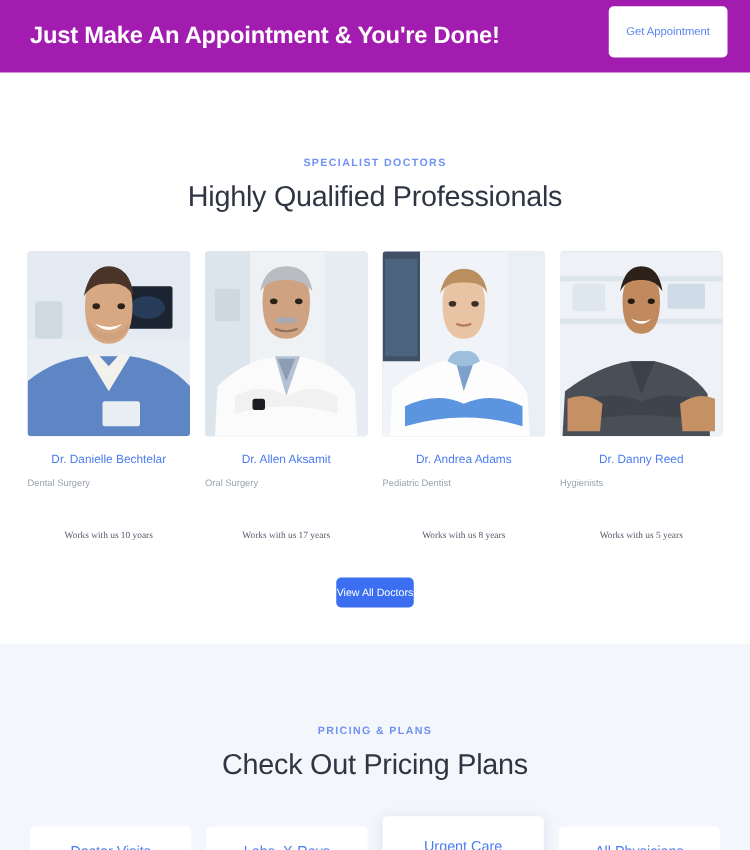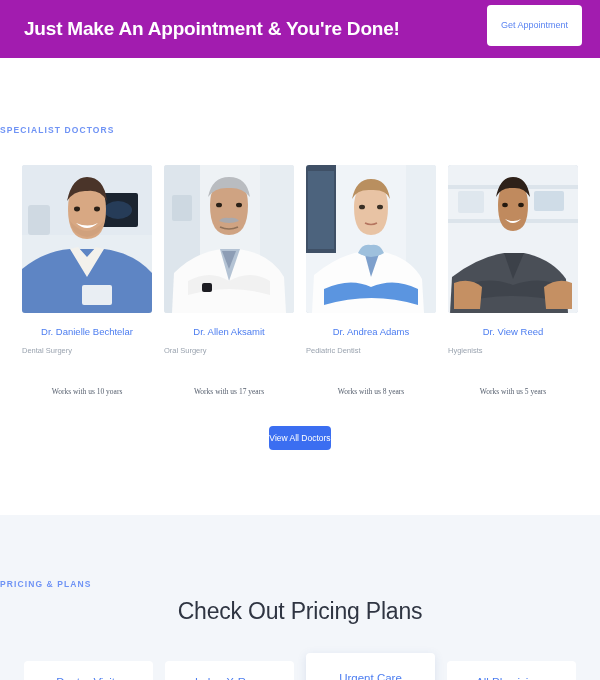--- a/index.html
+++ b/index.html
@@ -41,21 +41,21 @@
     font-weight: 400;
     padding: 0 14px;
     height: 41px;
     line-height: 25px;
     cursor: pointer;
     white-space: nowrap;
   }
 
   
   .section-eyebrow {
-    text-align: left;
+    text-align: center;
     color: #6f93f5;
     font-size: 8.5px;
     font-weight: 700;
     letter-spacing: 1.1px;
     text-transform: uppercase;
   }
   .section-title {
     text-align: center;
     color: #2f3542;
     font-size: 23px;
@@ -161,20 +161,21 @@
 </head>
 <body>
 
 <div class="cta-banner">
   <div class="cta-title">Just Make An Appointment &amp; You're Done!</div>
   <button class="cta-btn">Get Appointment</button>
 </div>
 
 <div class="doctors-section">
   <div class="section-eyebrow">SPECIALIST DOCTORS</div>
+  <h2 class="section-title">Highly Qualified Professionals</h2>
 
   <div class="doctors-grid">
 
     <div class="doctor-card">
       <div class="doctor-photo">
         <svg viewBox="0 0 130 148" preserveAspectRatio="xMidYMid slice" aria-hidden="true">
           <rect width="130" height="148" fill="#e8eef3"></rect>
           <rect x="0" y="0" width="130" height="70" fill="#e3eaf1"></rect>
           <rect x="70" y="28" width="46" height="34" rx="2" fill="#1b2430"></rect>
           <ellipse cx="96" cy="45" rx="14" ry="9" fill="#2b4466" opacity="0.75"></ellipse>
@@ -256,21 +257,21 @@
           <path d="M10 122 Q40 110 65 120 Q92 110 118 122 L118 138 Q66 124 10 138 Z" fill="#3f444c"></path>
           <path d="M6 118 Q22 112 34 122 L32 144 L6 144 Z" fill="#c59063"></path>
           <path d="M96 122 Q110 112 124 118 L124 144 L98 144 Z" fill="#c59063"></path>
           <path d="M50 40 Q50 18 65 18 Q80 18 80 40 Q80 66 65 66 Q50 66 50 40 Z" fill="#c08a5e"></path>
           <path d="M48 32 Q52 12 65 12 Q79 12 82 32 Q76 22 65 23 Q53 22 48 32 Z" fill="#2e2119"></path>
           <ellipse cx="57" cy="40" rx="2.8" ry="2.2" fill="#24190f"></ellipse>
           <ellipse cx="73" cy="40" rx="2.8" ry="2.2" fill="#24190f"></ellipse>
           <path d="M57 54 Q65 62 73 54 Q66 58 57 54 Z" fill="#ffffff"></path>
         </svg>
       </div>
-      <span class="doctor-name">Dr. View Reed</span>
+      <span class="doctor-name">Dr. Danny Reed</span>
       <span class="doctor-spec">Hygienists</span>
       <span class="doctor-exp">Works with us 5 years</span>
     </div>
 
   </div>
 
   <div class="view-all-wrap">
     <button class="view-all-btn">View All Doctors</button>
   </div>
 </div>

